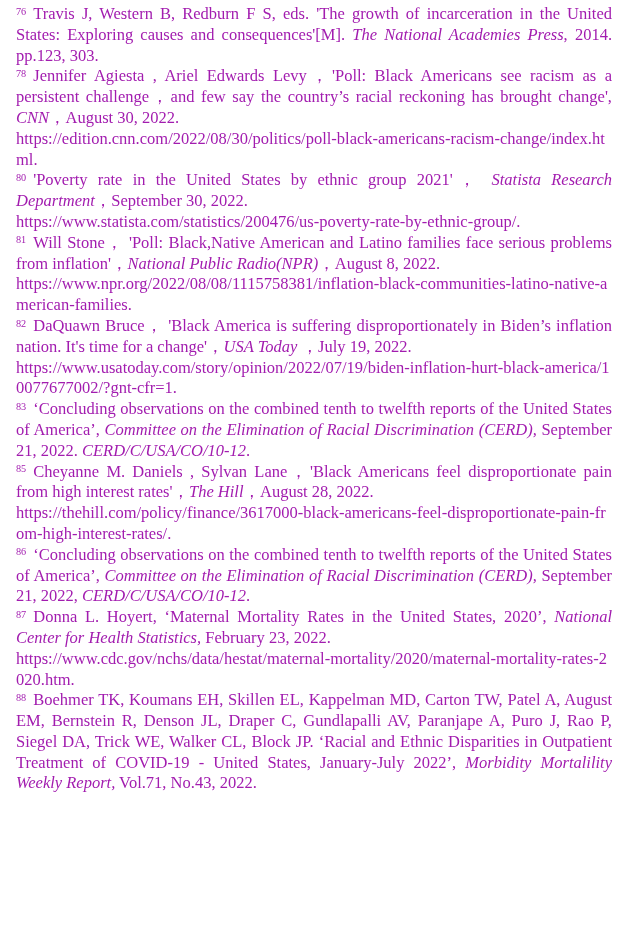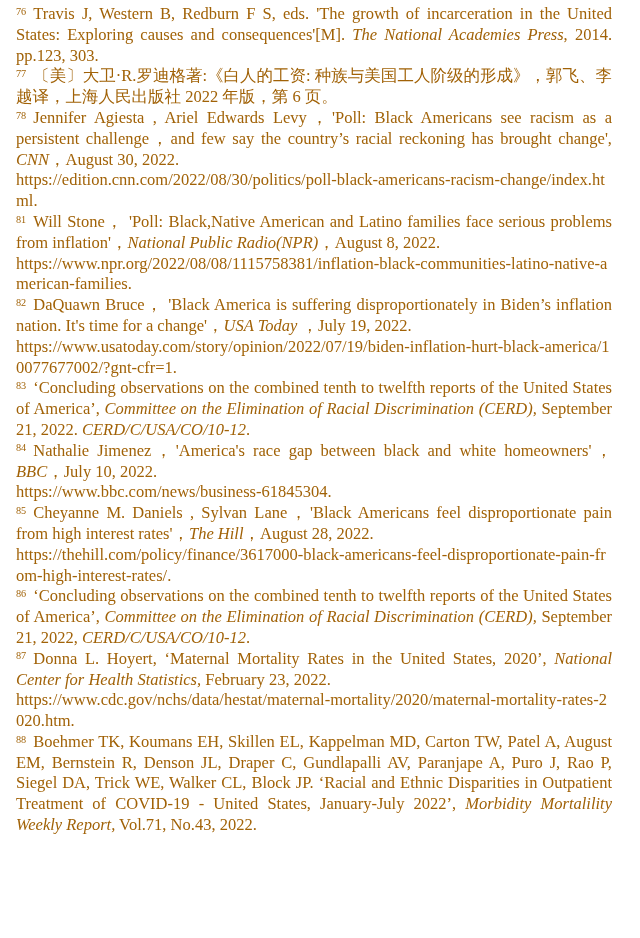--- a/index.html
+++ b/index.html
@@ -13,21 +13,21 @@
     overflow: hidden;
   }
   .page {
     box-sizing: border-box;
     width: 628px;
     height: 938px;
     padding: 4px 16px 0 16px;
     font-family: "Liberation Serif", "DejaVu Serif", serif;
     font-size: 16.5px;
     line-height: 20.8px;
-    color: #a16207;
+    color: #a21caf;
     text-align: justify;
   }
   p.footnote {
     margin: 0;
     padding: 0;
   }
   sup.fn-num {
     font-size: 0.62em;
     line-height: 0;
     vertical-align: baseline;
@@ -42,24 +42,23 @@
     word-break: break-all;
     overflow-wrap: anywhere;
   }
 </style>
 </head>
 <body>
 
 <div class="page">
   <div id="footnote-list">
       <p class="footnote"><sup class="fn-num">76</sup><span class="seg-normal">Travis J, Western B, Redburn F S, eds. 'The growth of incarceration in the United States: Exploring causes and consequences'[M]. </span><span class="seg-italic">The National Academies Press</span><span class="seg-normal">, 2014. pp.123, 303.</span></p>
-      <p class="footnote"><sup class="fn-num">77</sup><span class="seg-normal">〔美〕大卫·R.罗迪格著:《白人的工资: 种族与美国工人阶级的形成》，郭飞、李越译，上海人民出版社 2022 年版，第 6 页。</span></p>
       <p class="footnote"><sup class="fn-num">78</sup><span class="seg-normal">Jennifer Agiesta , Ariel Edwards Levy，'Poll: Black Americans see racism as a persistent challenge，and few say the country’s racial reckoning has brought change', </span><span class="seg-italic">CNN</span><span class="seg-normal">，August 30, 2022.</span><br><span class="seg-url">https://edition.cnn.com/2022/08/30/politics/poll-black-americans-racism-change/index.html.</span></p>
+      <p class="footnote"><sup class="fn-num">80</sup><span class="seg-normal">'Poverty rate in the United States by ethnic group 2021'， </span><span class="seg-italic">Statista Research Department</span><span class="seg-normal">，September 30, 2022.</span><br><span class="seg-url">https://www.statista.com/statistics/200476/us-poverty-rate-by-ethnic-group/.</span></p>
       <p class="footnote"><sup class="fn-num">81</sup><span class="seg-normal">Will Stone， 'Poll: Black,Native American and Latino families face serious problems from inflation'，</span><span class="seg-italic">National Public Radio(NPR)</span><span class="seg-normal">，August 8, 2022.</span><br><span class="seg-url">https://www.npr.org/2022/08/08/1115758381/inflation-black-communities-latino-native-american-families.</span></p>
       <p class="footnote"><sup class="fn-num">82</sup><span class="seg-normal">DaQuawn Bruce， 'Black America is suffering disproportionately in Biden’s inflation nation. It's time for a change'，</span><span class="seg-italic">USA Today</span><span class="seg-normal"> ，July 19, 2022.</span><br><span class="seg-url">https://www.usatoday.com/story/opinion/2022/07/19/biden-inflation-hurt-black-america/10077677002/?gnt-cfr=1.</span></p>
       <p class="footnote"><sup class="fn-num">83</sup><span class="seg-normal">‘Concluding observations on the combined tenth to twelfth reports of the United States of America’, </span><span class="seg-italic">Committee on the Elimination of Racial Discrimination (CERD),</span><span class="seg-normal"> September 21, 2022. </span><span class="seg-italic">CERD/C/USA/CO/10-12</span><span class="seg-normal">.</span></p>
-      <p class="footnote"><sup class="fn-num">84</sup><span class="seg-normal">Nathalie Jimenez，'America's race gap between black and white homeowners'，</span><span class="seg-italic">BBC</span><span class="seg-normal">，July 10, 2022.</span><br><span class="seg-url">https://www.bbc.com/news/business-61845304.</span></p>
       <p class="footnote"><sup class="fn-num">85</sup><span class="seg-normal">Cheyanne M. Daniels , Sylvan Lane，'Black Americans feel disproportionate pain from high interest rates'，</span><span class="seg-italic">The Hill</span><span class="seg-normal">，August 28, 2022.</span><br><span class="seg-url">https://thehill.com/policy/finance/3617000-black-americans-feel-disproportionate-pain-from-high-interest-rates/.</span></p>
       <p class="footnote"><sup class="fn-num">86</sup><span class="seg-normal">‘Concluding observations on the combined tenth to twelfth reports of the United States of America’, </span><span class="seg-italic">Committee on the Elimination of Racial Discrimination (CERD),</span><span class="seg-normal"> September 21, 2022, </span><span class="seg-italic">CERD/C/USA/CO/10-12</span><span class="seg-normal">.</span></p>
       <p class="footnote"><sup class="fn-num">87</sup><span class="seg-normal">Donna L. Hoyert, ‘Maternal Mortality Rates in the United States, 2020’, </span><span class="seg-italic">National Center for Health Statistics,</span><span class="seg-normal">  February 23, 2022.</span><br><span class="seg-url">https://www.cdc.gov/nchs/data/hestat/maternal-mortality/2020/maternal-mortality-rates-2020.htm.</span></p>
       <p class="footnote"><sup class="fn-num">88</sup><span class="seg-normal">Boehmer TK, Koumans EH, Skillen EL, Kappelman MD, Carton TW, Patel A, August EM, Bernstein R, Denson JL, Draper C, Gundlapalli AV, Paranjape A, Puro J, Rao P, Siegel DA, Trick WE, Walker CL, Block JP. ‘Racial and Ethnic Disparities in Outpatient Treatment of COVID-19 - United States, January-July 2022’, </span><span class="seg-italic">Morbidity Mortalility Weekly Report,</span><span class="seg-normal"> Vol.71, No.43, 2022.</span></p>
     </div>
 </div>
 
 </body></html>

